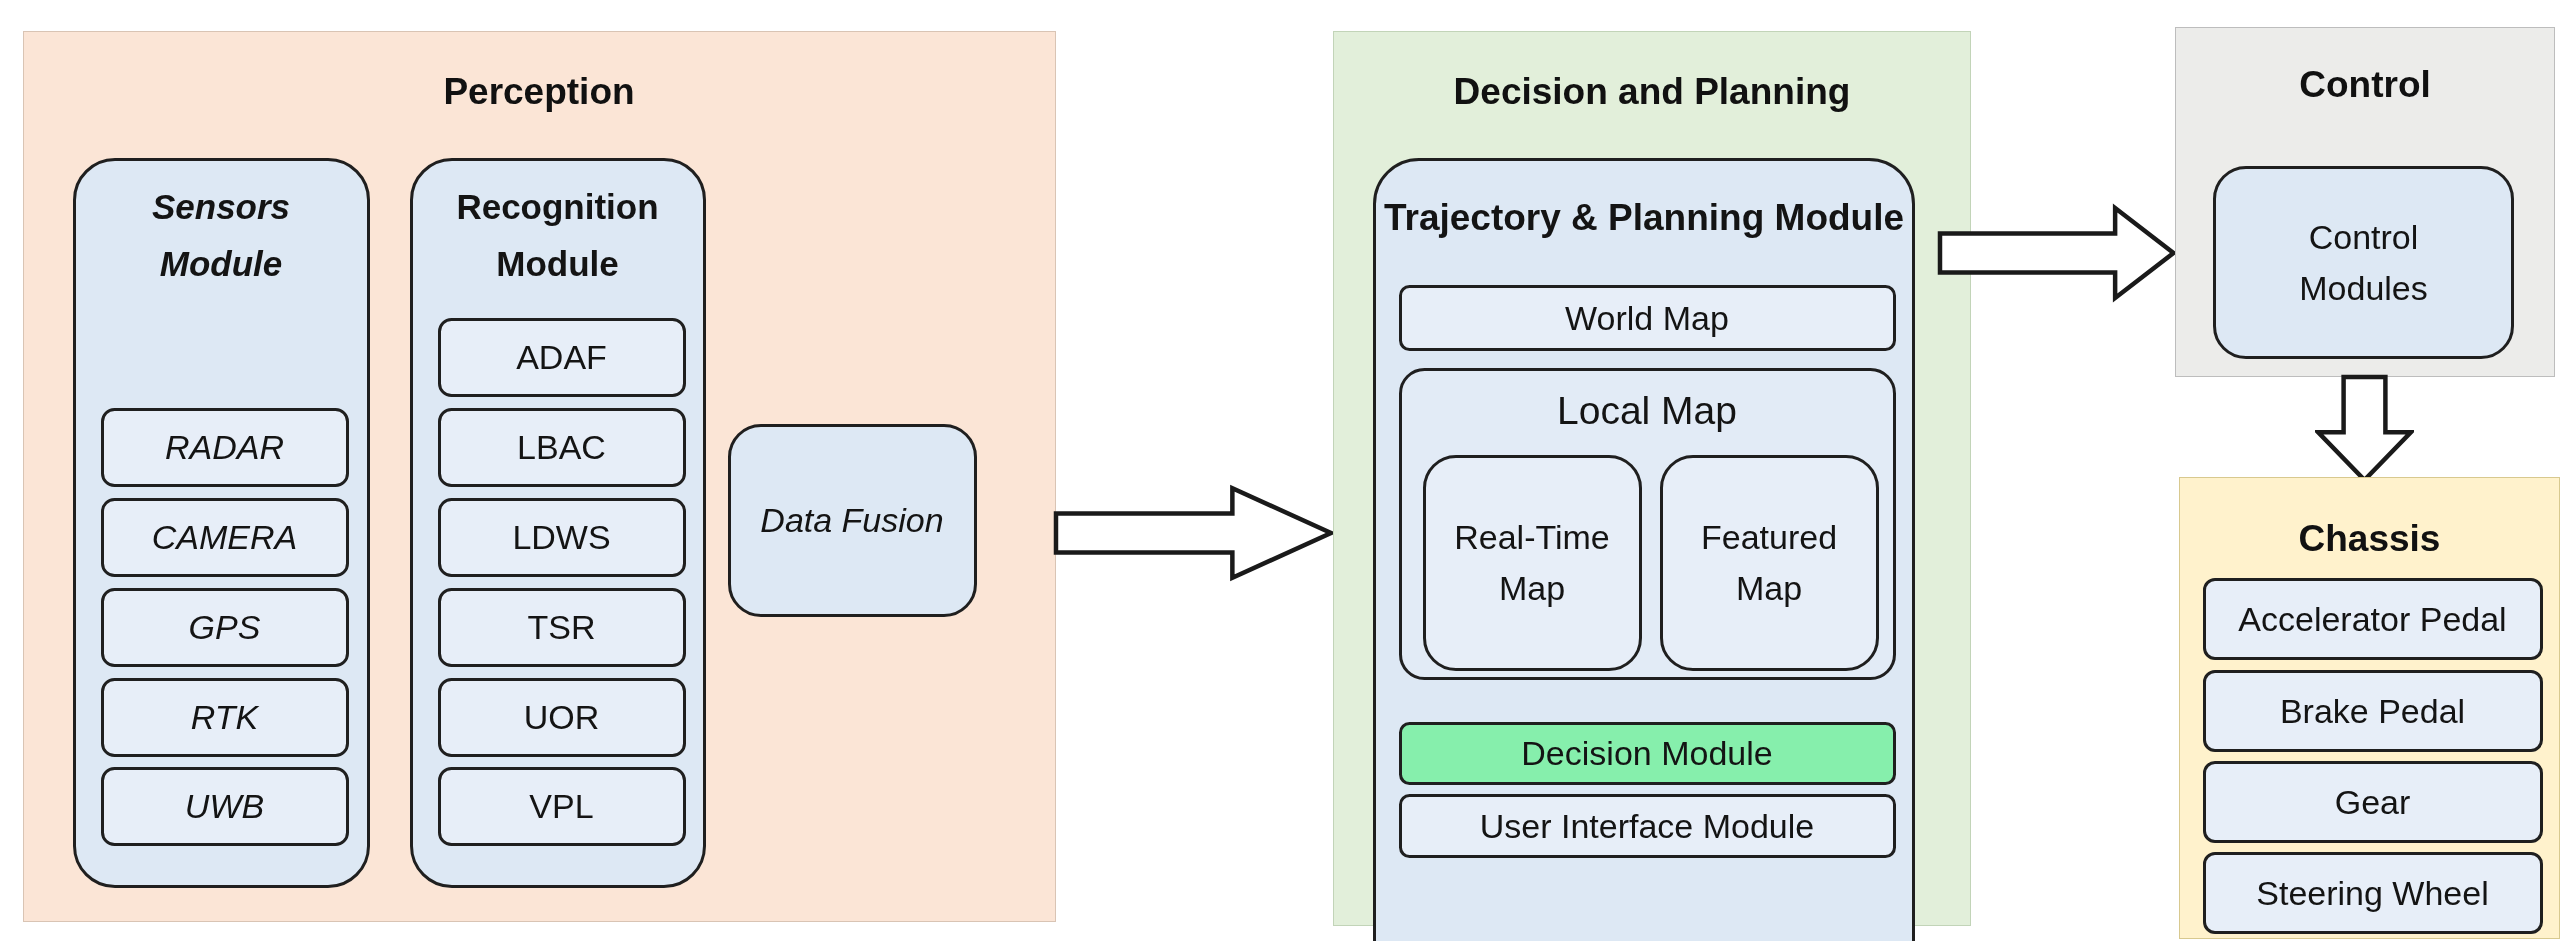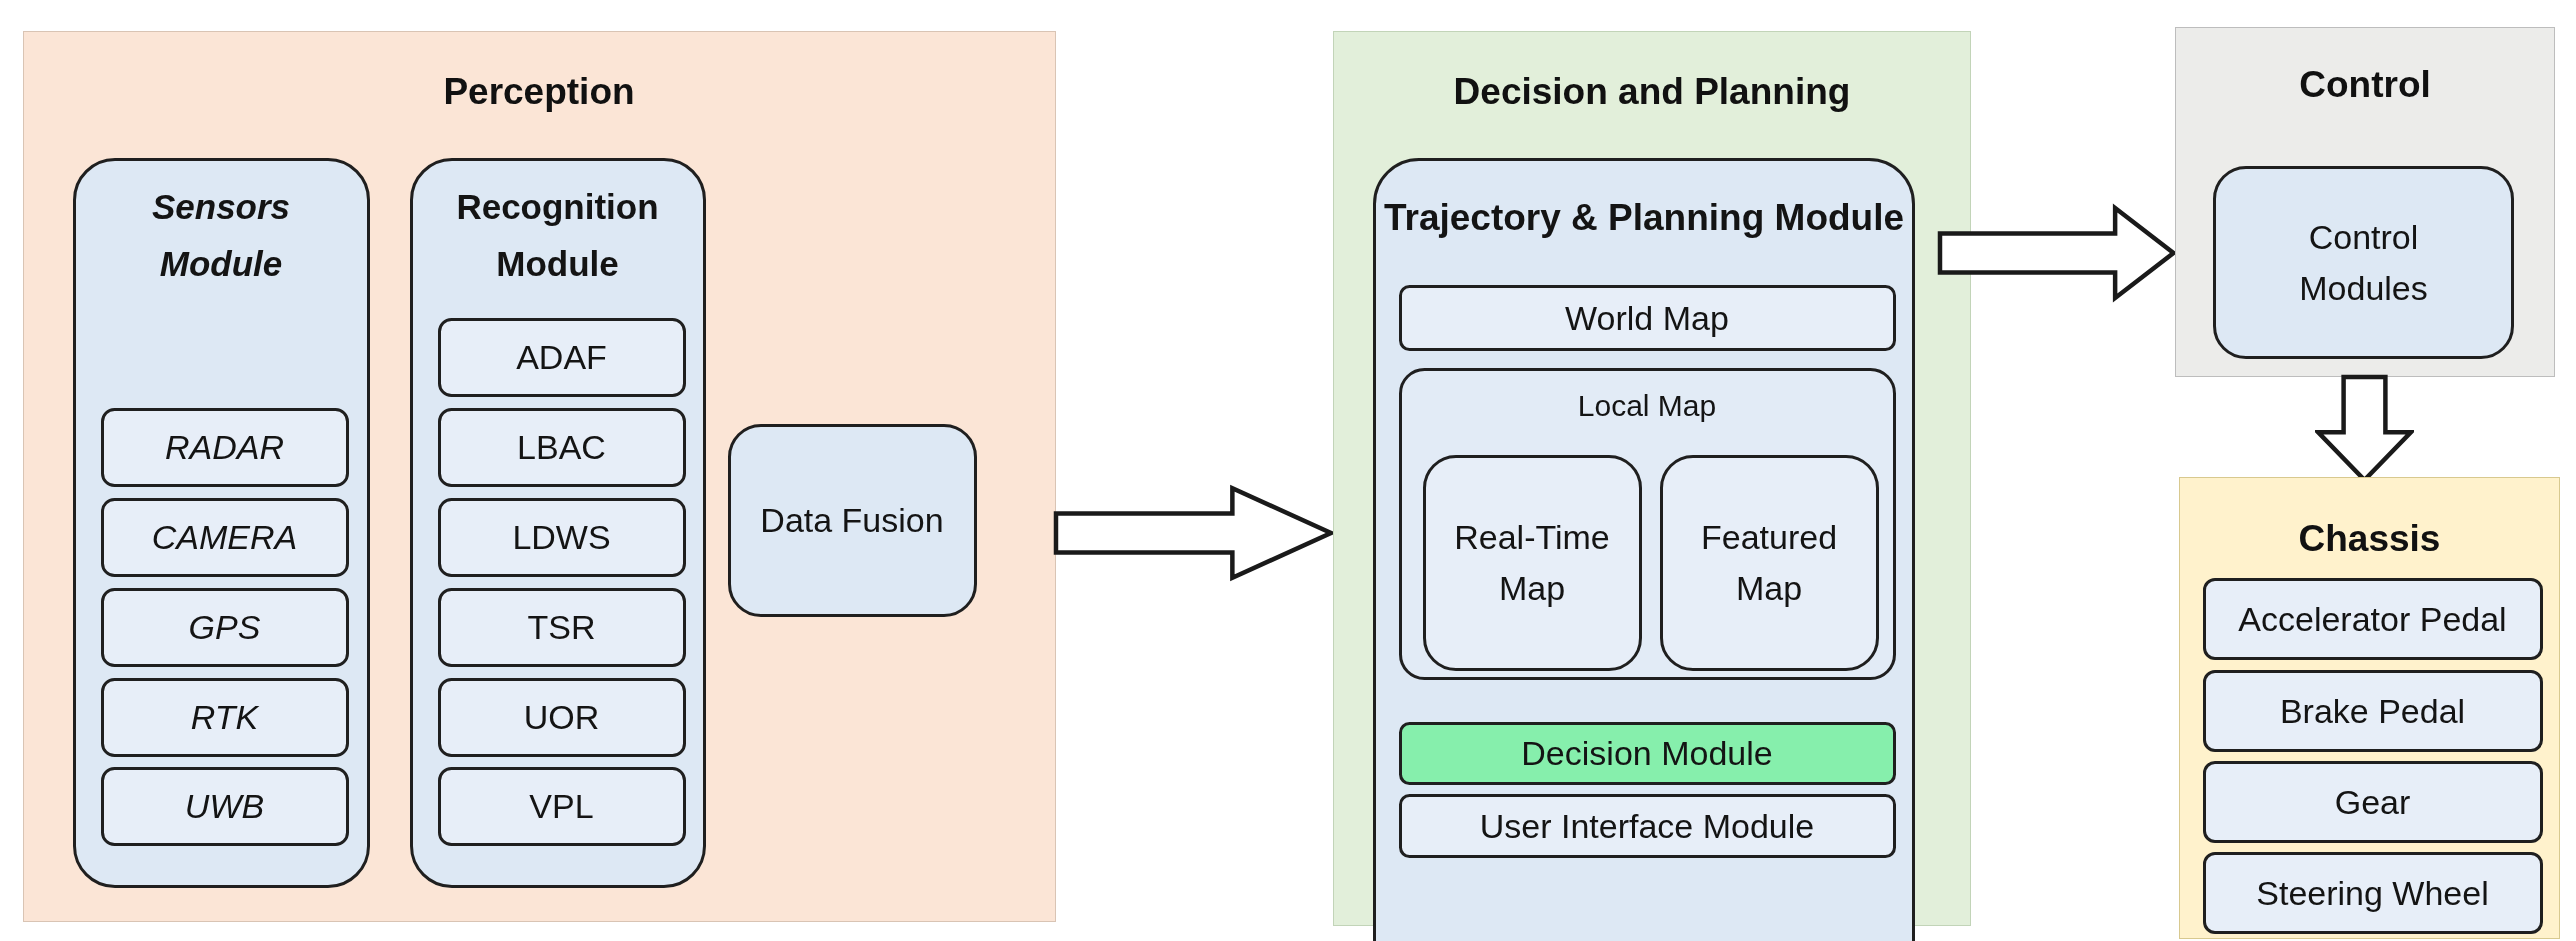--- a/index.html
+++ b/index.html
@@ -81,40 +81,40 @@
   #sensors-module .item-box, #recognition-module .item-box {
     left: 25px; width: 248px; height: 79px;
   }
   .slot-0 { top: 157px; }
   .slot-1 { top: 247px; }
   .slot-2 { top: 337px; }
   .slot-3 { top: 427px; }
   .slot-4 { top: 517px; }
   .slot-5 { top: 606px; }
 
-  #data-fusion { left: 704px; top: 392px; width: 249px; height: 193px; }
+  #data-fusion { left: 704px; top: 392px; width: 249px; height: 193px; font-style: italic; }
 
   
   #panel-dp {
     left: 1333px; top: 31px; width: 638px; height: 895px;
     background: #e2efda; border: 1.5px solid #c2d4b8;
   }
   #panel-dp .panel-title { padding-top: 39px; }
 
   #trajectory-module { left: 39px; top: 126px; width: 542px; height: 874px; border-radius: 46px; }
   #trajectory-module .module-header { font-size: 37px; padding-top: 25.5px; }
 
   #world-map-box  { left: 22.5px; top: 124px; width: 497px; height: 66px; border-radius: 10.5px;
                     background: #e7eef8; }
   #local-map-box  {
     position: absolute; left: 22.5px; top: 207px; width: 497px; height: 312px;
     background: #e2ebf6; border: 3.7px solid #1f1f1f; border-radius: 25.5px;
   }
   #local-map-box .local-map-title {
-    width: 100%; text-align: center; font-size: 30px; padding-top: 18px;
+    width: 100%; text-align: center; font-size: 39px; padding-top: 18px;
   }
   #real-time-map-box { left: 21px;  top: 84px; width: 219px; height: 216px; border-radius: 33px;
                        background: #e7eef8; }
   #featured-map-box  { left: 258px; top: 84px; width: 219px; height: 216px; border-radius: 33px;
                        background: #e7eef8; }
 
   #decision-module-box { left: 22.5px; top: 561px; width: 497px; height: 63px; border-radius: 10.5px;
                          background: #86efac; }
   #ui-module-box       { left: 22.5px; top: 633px; width: 497px; height: 64px; border-radius: 10.5px;
                          background: #e7eef8; }

